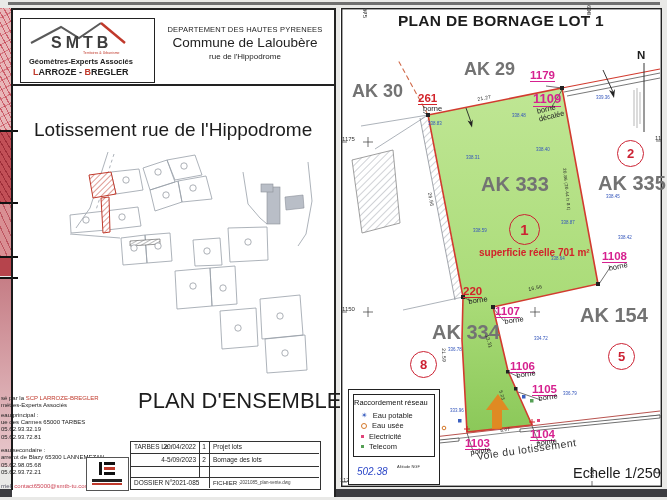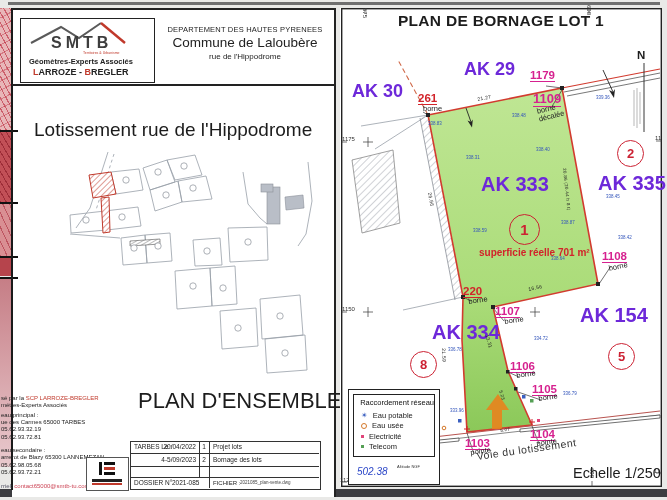--- a/index.html
+++ b/index.html
@@ -2,21 +2,21 @@
 <html><head>
 <meta charset="utf-8">
 <style>
   html,body{margin:0;padding:0;}
   body{background:#e9e9e7;font-family:"Liberation Sans", sans-serif;}
   #stage{position:relative;width:667px;height:500px;overflow:hidden;background:#e9e9e7;}
   .abs{position:absolute;}
   .t{position:absolute;white-space:nowrap;color:#1c1c1c;line-height:1.05;}
   .page{position:absolute;background:#fff;}
   .frame{position:absolute;border:1.4px solid #222;background:#fff;}
-  .ak{color:#6d28d9;font-weight:600;}
+  .ak{color:#737373;font-weight:600;}
   .mag{color:#d6218f;}
   .red{color:#d2232a;}
   .und{border-bottom:1.2px solid currentColor;}
   .pt{font-weight:600;font-size:11.5px;}
   .sub{color:#222;font-size:7.5px;transform-origin:left top;}
   .dim{color:#222;font-size:5px;transform-origin:left top;letter-spacing:.3px;}
   .elev{color:#3355bb;font-size:4.5px;}
   .grid{color:#333;font-size:6px;transform-origin:left top;}
   .circ{position:absolute;border:1.6px solid #cc2233;border-radius:50%;color:#cc2233;font-weight:700;display:flex;align-items:center;justify-content:center;}
   .rot{transform-origin:left top;}
@@ -346,21 +346,21 @@
   <div class="t elev" style="left:534px;top:337px;">334.72</div>
   <div class="t elev" style="left:448px;top:348px;">336.78</div>
   <div class="t elev" style="left:563px;top:392px;">336.79</div>
   <div class="t elev" style="left:450px;top:409px;">333.96</div>
 
   <div class="t rot" style="left:476px;top:451px;font-size:10.5px;letter-spacing:.5px;color:#333;transform:rotate(-8deg);">Voie du lotissement</div>
   <div class="t" style="left:573px;top:466px;font-size:14.5px;">Echelle 1/250</div>
 
   <div class="frame" style="left:348px;top:389px;width:90px;height:94px;border-width:1.2px;">
     <div class="abs" style="left:4px;top:4px;width:80px;height:61px;border:1px solid #222;">
-      <div style="text-align:right;font-size:7.5px;margin-top:3px;color:#111;">Raccordement réseau</div>
+      <div style="text-align:left;font-size:7.5px;margin-top:3px;color:#111;">Raccordement réseau</div>
       <div class="legend-item" style="margin-top:3px;">
         <span style="color:#3a5fc0;font-size:8px;">✴</span>
         <span>Eau potable</span>
       </div>
       <div class="legend-item">
         <span style="width:4px;height:4px;border:1px solid #d4782a;border-radius:50%;display:inline-block;"></span>
         <span>Eau usée</span>
       </div>
       <div class="legend-item">
         <span class="sq" style="background:#e0457a;"></span>

